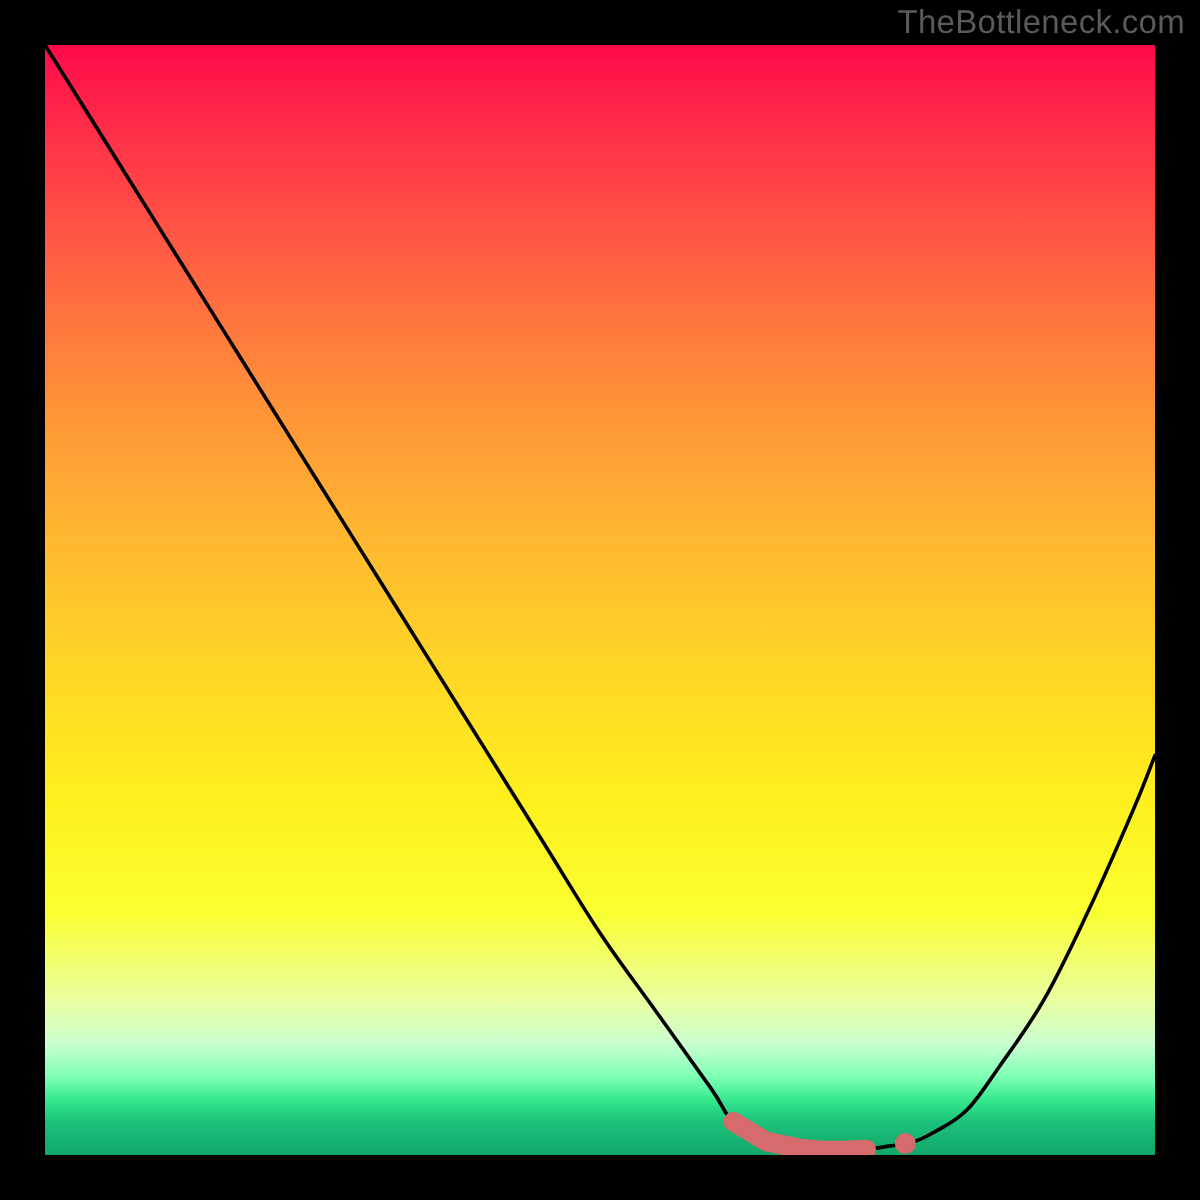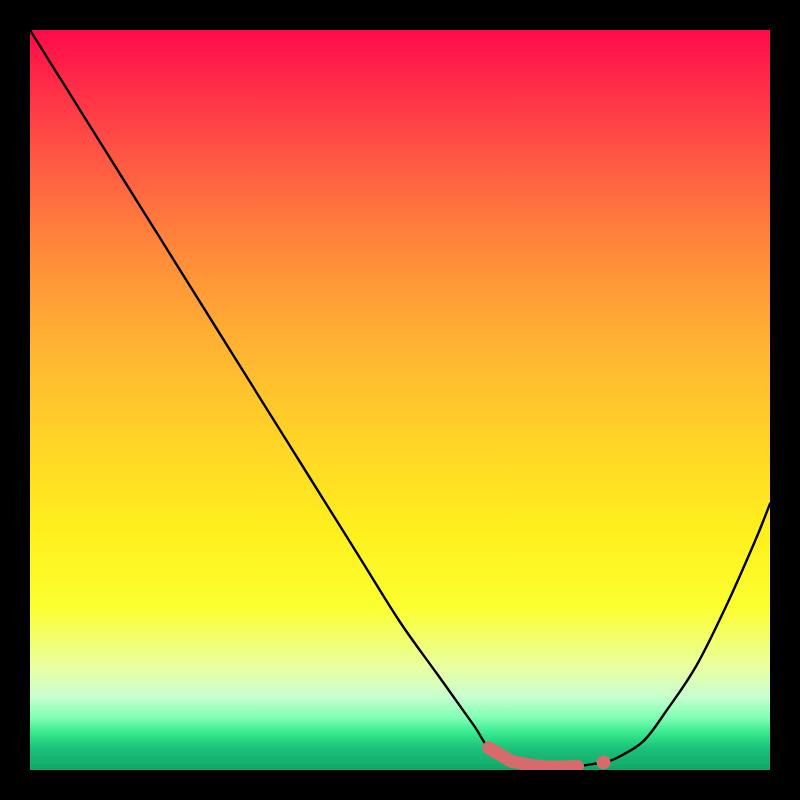--- a/index.html
+++ b/index.html
@@ -75,20 +75,21 @@
     stroke-linejoin: round;
   }
   .highlight-dot {
     fill: #d76a6a;
   }
 </style>
 </head>
 <body>
 
 <div class="stage">
+  <div class="watermark">TheBottleneck.com</div>
 
   <div class="plot">
     <div class="gradient-bg"></div>
 
     <svg class="curves" viewBox="0 0 740 740" preserveAspectRatio="none">
       <path id="curve-path" class="curve" d="M 0.0 0.0 C 6.7 10.7, 23.7 37.9, 37.0 59.2 C 50.3 80.5, 60.7 97.1, 74.0 118.4 C 87.3 139.7, 97.7 156.3, 111.0 177.6 C 124.3 198.9, 134.7 215.5, 148.0 236.8 C 161.3 258.1, 171.7 274.7, 185.0 296.0 C 198.3 317.3, 208.7 333.9, 222.0 355.2 C 235.3 376.5, 245.7 393.1, 259.0 414.4 C 272.3 435.7, 282.7 452.3, 296.0 473.6 C 309.3 494.9, 319.7 511.5, 333.0 532.8 C 346.3 554.1, 356.7 572.0, 370.0 592.0 C 383.3 612.0, 393.7 625.2, 407.0 643.8 C 420.3 662.4, 434.7 682.3, 444.0 695.6 C 453.3 708.9, 452.1 711.4, 458.8 717.8 C 465.5 724.2, 473.0 727.9, 481.0 731.1 C 489.0 734.3, 496.5 734.5, 503.2 735.6 C 509.9 736.6, 512.7 736.8, 518.0 737.0 C 523.3 737.3, 527.5 737.2, 532.8 737.0 C 538.1 736.9, 542.3 736.8, 547.6 736.3 C 552.9 735.8, 557.1 734.9, 562.4 734.1 C 567.7 733.3, 571.9 733.5, 577.2 731.9 C 582.5 730.3, 585.3 729.1, 592.0 725.2 C 598.7 721.3, 606.2 718.4, 614.2 710.4 C 622.2 702.4, 627.1 694.1, 636.4 680.8 C 645.7 667.5, 655.3 655.0, 666.0 636.4 C 676.7 617.8, 684.9 599.8, 695.6 577.2 C 706.3 554.6, 717.2 529.2, 725.2 510.6 C 733.2 492.0, 737.3 480.3, 740.0 473.6"></path>
       <path id="highlight-path" class="highlight-band" d="M 458.8 717.8 L 481.0 731.1 L 503.2 735.6 L 518.0 737.0 L 532.8 737.0 L 547.6 736.3"></path>
       <circle id="highlight-dot" class="highlight-dot" r="7" cx="573.5" cy="732.4"></circle>
     </svg>
   </div>

